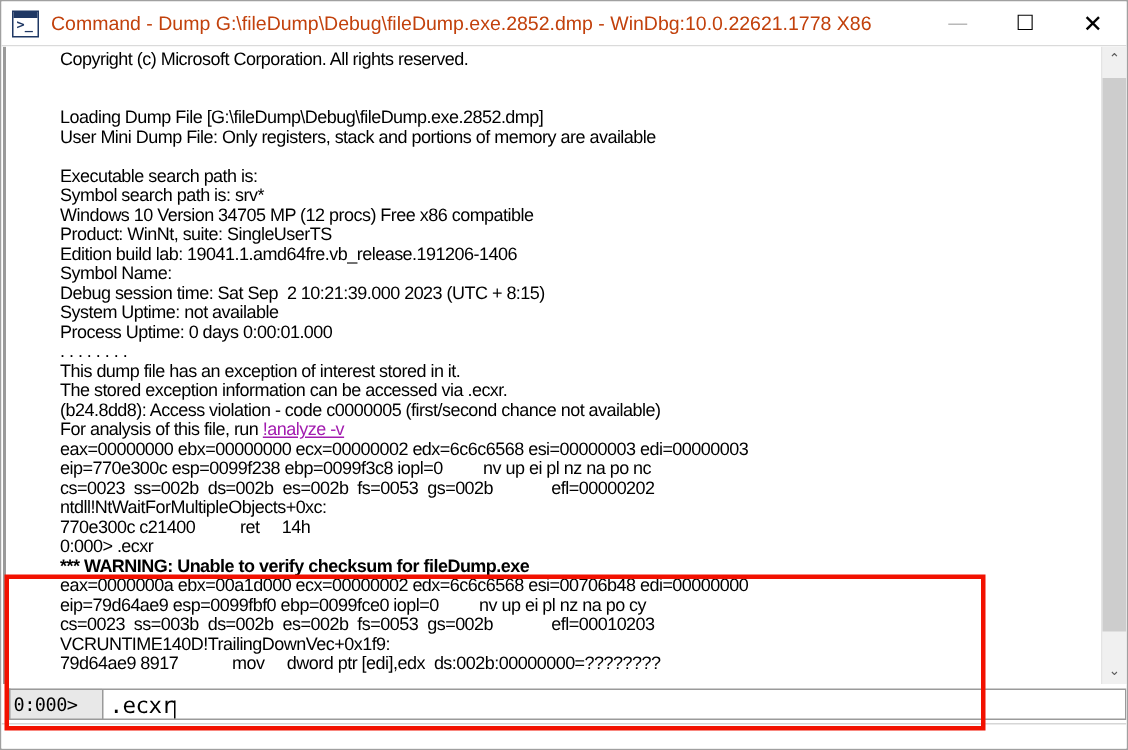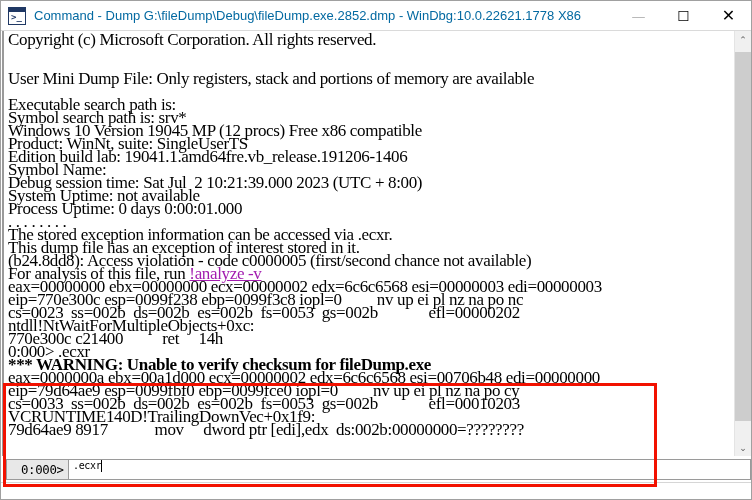--- a/index.html
+++ b/index.html
@@ -34,21 +34,21 @@
   .app-icon::before{
     content:"";position:absolute;left:0;top:0;right:0;height:4px;
     background:#1f3864;
   }
   .app-icon .chev{
     position:absolute;left:2px;top:5px;
     font-size:9px;line-height:9px;color:#1f3864;
     font-family:"DejaVu Sans Mono",monospace;font-weight:bold;
   }
   .title-text{
-    font-size:13px;color:#0369a1;
+    font-size:13px;color:#c2410c;
     white-space:nowrap;overflow:hidden;
     letter-spacing:0px;
     flex:1 1 auto;
   }
   .win-btns{display:flex;height:30px;flex:0 0 auto;}
   .win-btn{
     width:45px;height:30px;
     display:flex;align-items:center;justify-content:center;
     font-size:14px;color:#000000;
     font-family:"DejaVu Sans",sans-serif;
@@ -69,28 +69,29 @@
     width:5px;flex:0 0 5px;
     background:linear-gradient(to right,#ffffff 0,#ffffff 1px,#9a9a9a 1px,#9a9a9a 3px,#ffffff 3px);
   }
   .console{
     position:relative;flex:1 1 auto;
     background:#ffffff;
     overflow:hidden;
     padding-top:2px;
   }
   .line{
-    font-family:Liberation Serif, serif;
-    font-size:17px;
+    font-family:Liberation Sans, sans-serif;
+    font-size:12px;
     line-height:13px;
     height:13px;
     color:#000000;
     white-space:pre;
     letter-spacing:-0.35px;
     padding-left:2px;
+    margin-left:32px;
   }
   .line.bold{font-weight:bold;}
   .link{color:#a21caf;text-decoration:underline;}
   
   .vscroll{
     width:17px;flex:0 0 17px;
     background:#f0f0f0;
     border-left:1px solid #e4e4e4;
     display:flex;flex-direction:column;
     box-sizing:border-box;
@@ -117,30 +118,30 @@
   .prompt-box{
     width:62px;flex:0 0 62px;
     background:#e8e8e8;
     border:1px solid #9a9a9a;
     border-right:none;
     box-sizing:border-box;
     display:flex;align-items:center;
     font-family:"DejaVu Sans Mono",monospace;
     font-size:12.4px;color:#000000;white-space:pre;
     letter-spacing:-0.35px;
-    padding-left:14px;
+    padding-left:2px;
   }
   .cmd-input{
     flex:1 1 auto;
     background:#ffffff;
     border:1px solid #9a9a9a;
     box-sizing:border-box;
-    display:flex;align-items:flex-start;
+    display:flex;align-items:flex-end;
     font-family:"DejaVu Sans Mono",monospace;
-    font-size:10px;color:#000000;white-space:pre;
+    font-size:15px;color:#000000;white-space:pre;
     letter-spacing:-0.35px;
     padding-left:4px;
   }
   .caret{
     display:inline-block;width:1px;height:12px;
     background:#000000;margin-left:0px;
   }
   .statusbar{
     height:16px;min-height:16px;background:#ffffff;
     border-top:1px solid #d6d6d6;
@@ -174,46 +175,47 @@
 
   <div class="body-area">
 
     <div class="console-row">
       <div class="left-gutter"></div>
 
       <div class="console" id="console-output">
           <div class="line">Copyright (c) Microsoft Corporation. All rights reserved.</div>
           <div class="line"></div>
           <div class="line"></div>
+          <div class="line">Loading Dump File [G:\fileDump\Debug\fileDump.exe.2852.dmp]</div>
           <div class="line">User Mini Dump File: Only registers, stack and portions of memory are available</div>
           <div class="line"></div>
           <div class="line">Executable search path is: </div>
           <div class="line">Symbol search path is: srv*</div>
-          <div class="line">Windows 10 Version 19045 MP (12 procs) Free x86 compatible</div>
+          <div class="line">Windows 10 Version 34705 MP (12 procs) Free x86 compatible</div>
           <div class="line">Product: WinNt, suite: SingleUserTS</div>
           <div class="line">Edition build lab: 19041.1.amd64fre.vb_release.191206-1406</div>
           <div class="line">Symbol Name:</div>
-          <div class="line">Debug session time: Sat Jul  2 10:21:39.000 2023 (UTC + 8:00)</div>
+          <div class="line">Debug session time: Sat Sep  2 10:21:39.000 2023 (UTC + 8:15)</div>
           <div class="line">System Uptime: not available</div>
           <div class="line">Process Uptime: 0 days 0:00:01.000</div>
           <div class="line">. . . . . . . .</div>
+          <div class="line">This dump file has an exception of interest stored in it.</div>
           <div class="line">The stored exception information can be accessed via .ecxr.</div>
-          <div class="line">This dump file has an exception of interest stored in it.</div>
           <div class="line">(b24.8dd8): Access violation - code c0000005 (first/second chance not available)</div>
           <div class="line">For analysis of this file, run <span class="link">!analyze -v</span></div>
           <div class="line">eax=00000000 ebx=00000000 ecx=00000002 edx=6c6c6568 esi=00000003 edi=00000003</div>
           <div class="line">eip=770e300c esp=0099f238 ebp=0099f3c8 iopl=0         nv up ei pl nz na po nc</div>
           <div class="line">cs=0023  ss=002b  ds=002b  es=002b  fs=0053  gs=002b             efl=00000202</div>
           <div class="line">ntdll!NtWaitForMultipleObjects+0xc:</div>
           <div class="line">770e300c c21400          ret     14h</div>
           <div class="line">0:000&gt; .ecxr</div>
           <div class="line bold">*** WARNING: Unable to verify checksum for fileDump.exe</div>
           <div class="line">eax=0000000a ebx=00a1d000 ecx=00000002 edx=6c6c6568 esi=00706b48 edi=00000000</div>
           <div class="line">eip=79d64ae9 esp=0099fbf0 ebp=0099fce0 iopl=0         nv up ei pl nz na po cy</div>
-          <div class="line">cs=0033  ss=002b  ds=002b  es=002b  fs=0053  gs=002b             efl=00010203</div>
+          <div class="line">cs=0023  ss=003b  ds=002b  es=002b  fs=0053  gs=002b             efl=00010203</div>
           <div class="line">VCRUNTIME140D!TrailingDownVec+0x1f9:</div>
           <div class="line">79d64ae9 8917            mov     dword ptr [edi],edx  ds:002b:00000000=????????</div>
         </div>
 
       <div class="vscroll">
         <div class="sb-arrow">⌃</div>
         <div class="sb-track">
           <div class="sb-thumb"></div>
         </div>
         <div class="sb-arrow">⌄</div>

